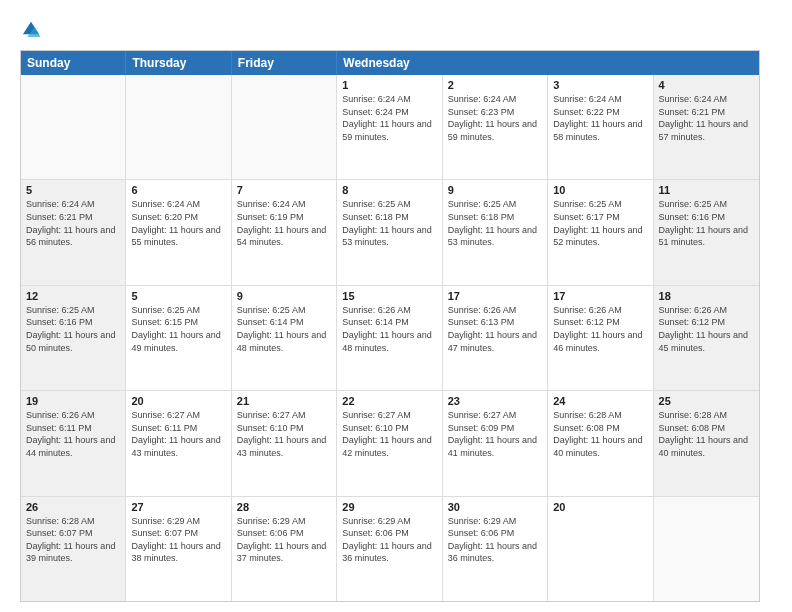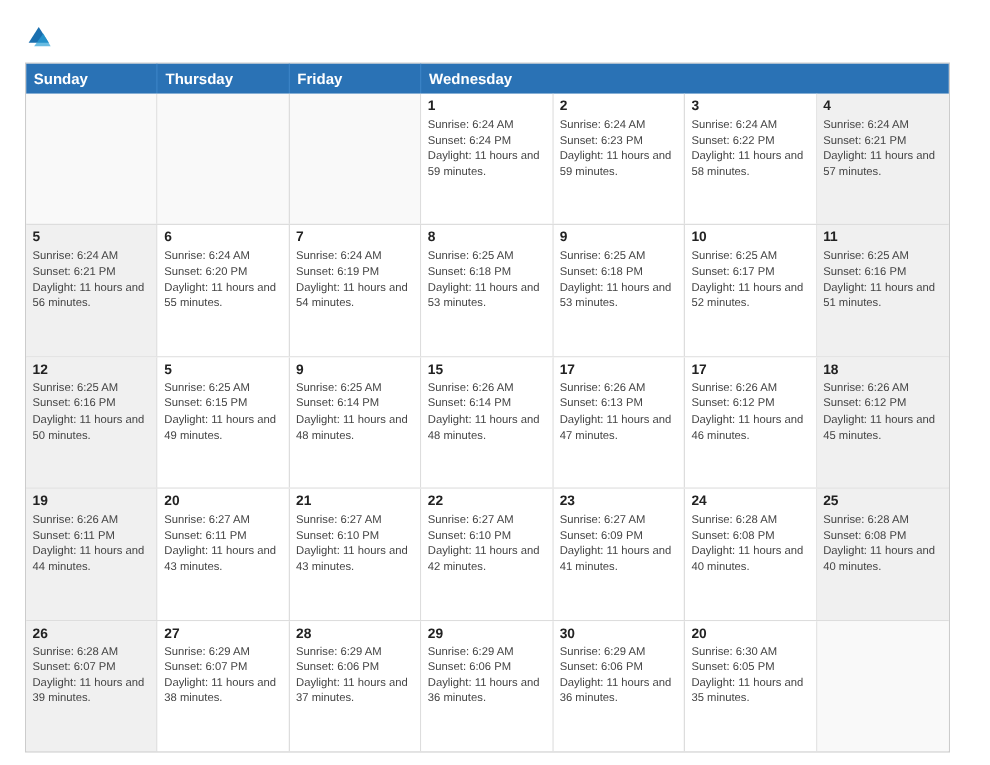--- a/index.html
+++ b/index.html
@@ -331,21 +331,18 @@
 Daylight: 11 hours and 36 minutes.</div>
           </div>
           <div class="cal-cell">
             <span class="day-number">30</span>
             <div class="day-info" style="white-space: pre-line;">Sunrise: 6:29 AM
 Sunset: 6:06 PM
 Daylight: 11 hours and 36 minutes.</div>
           </div>
           <div class="cal-cell">
             <span class="day-number">20</span>
-            <div class="day-info" style="white-space: pre-line;">Sunrise: 6:30 AM
-Sunset: 6:05 PM
-Daylight: 11 hours and 35 minutes.</div>
           </div>
           <div class="cal-cell empty"></div>
         </div>
       </div>
   </div>
 </div>
 
 </body></html>

